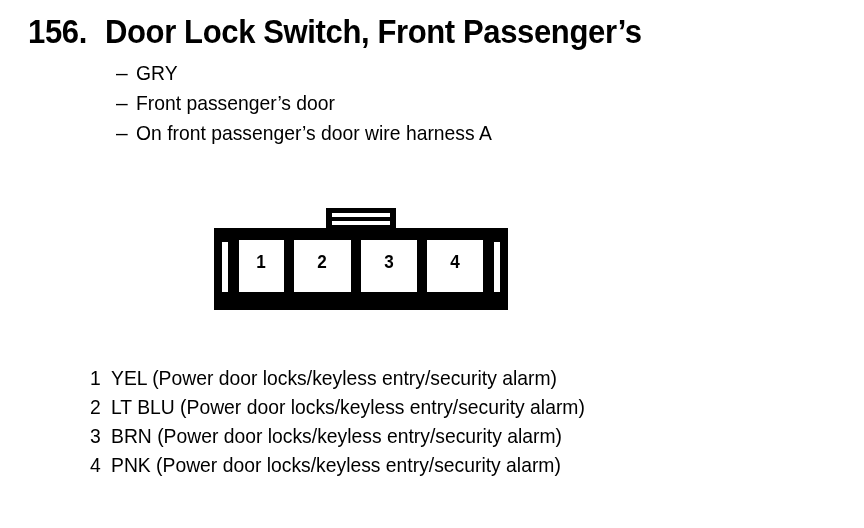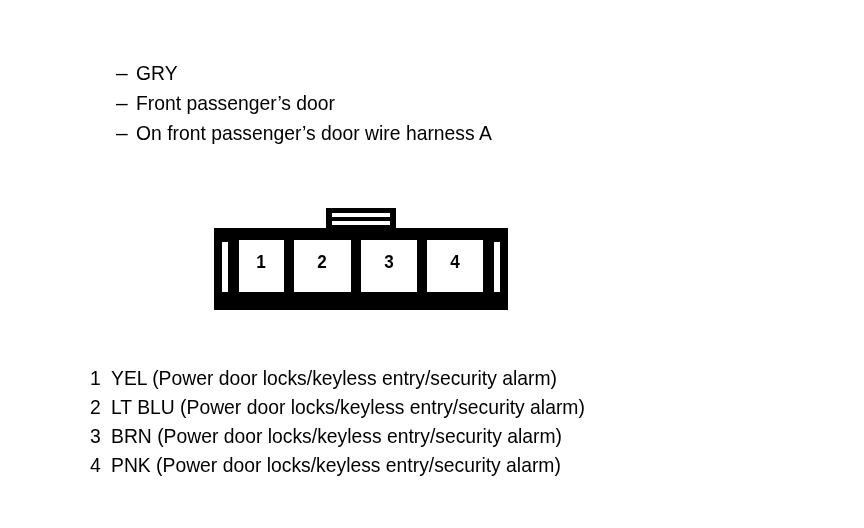--- a/index.html
+++ b/index.html
@@ -127,20 +127,24 @@
     font-size: 21px;
     transform: scaleX(0.92);
     transform-origin: left center;
   }
 </style>
 </head>
 <body>
 
 <div class="page">
 
+  <div class="title-row">
+    <span class="title-number">156.</span>
+    <span class="title-text">Door Lock Switch, Front Passenger’s</span>
+  </div>
 
   <div class="bullets">
     <div class="bullet-line">
       <span class="bullet-dash">–</span>
       <span class="bullet-label">GRY</span>
     </div>
     <div class="bullet-line">
       <span class="bullet-dash">–</span>
       <span class="bullet-label">Front passenger’s door</span>
     </div>

